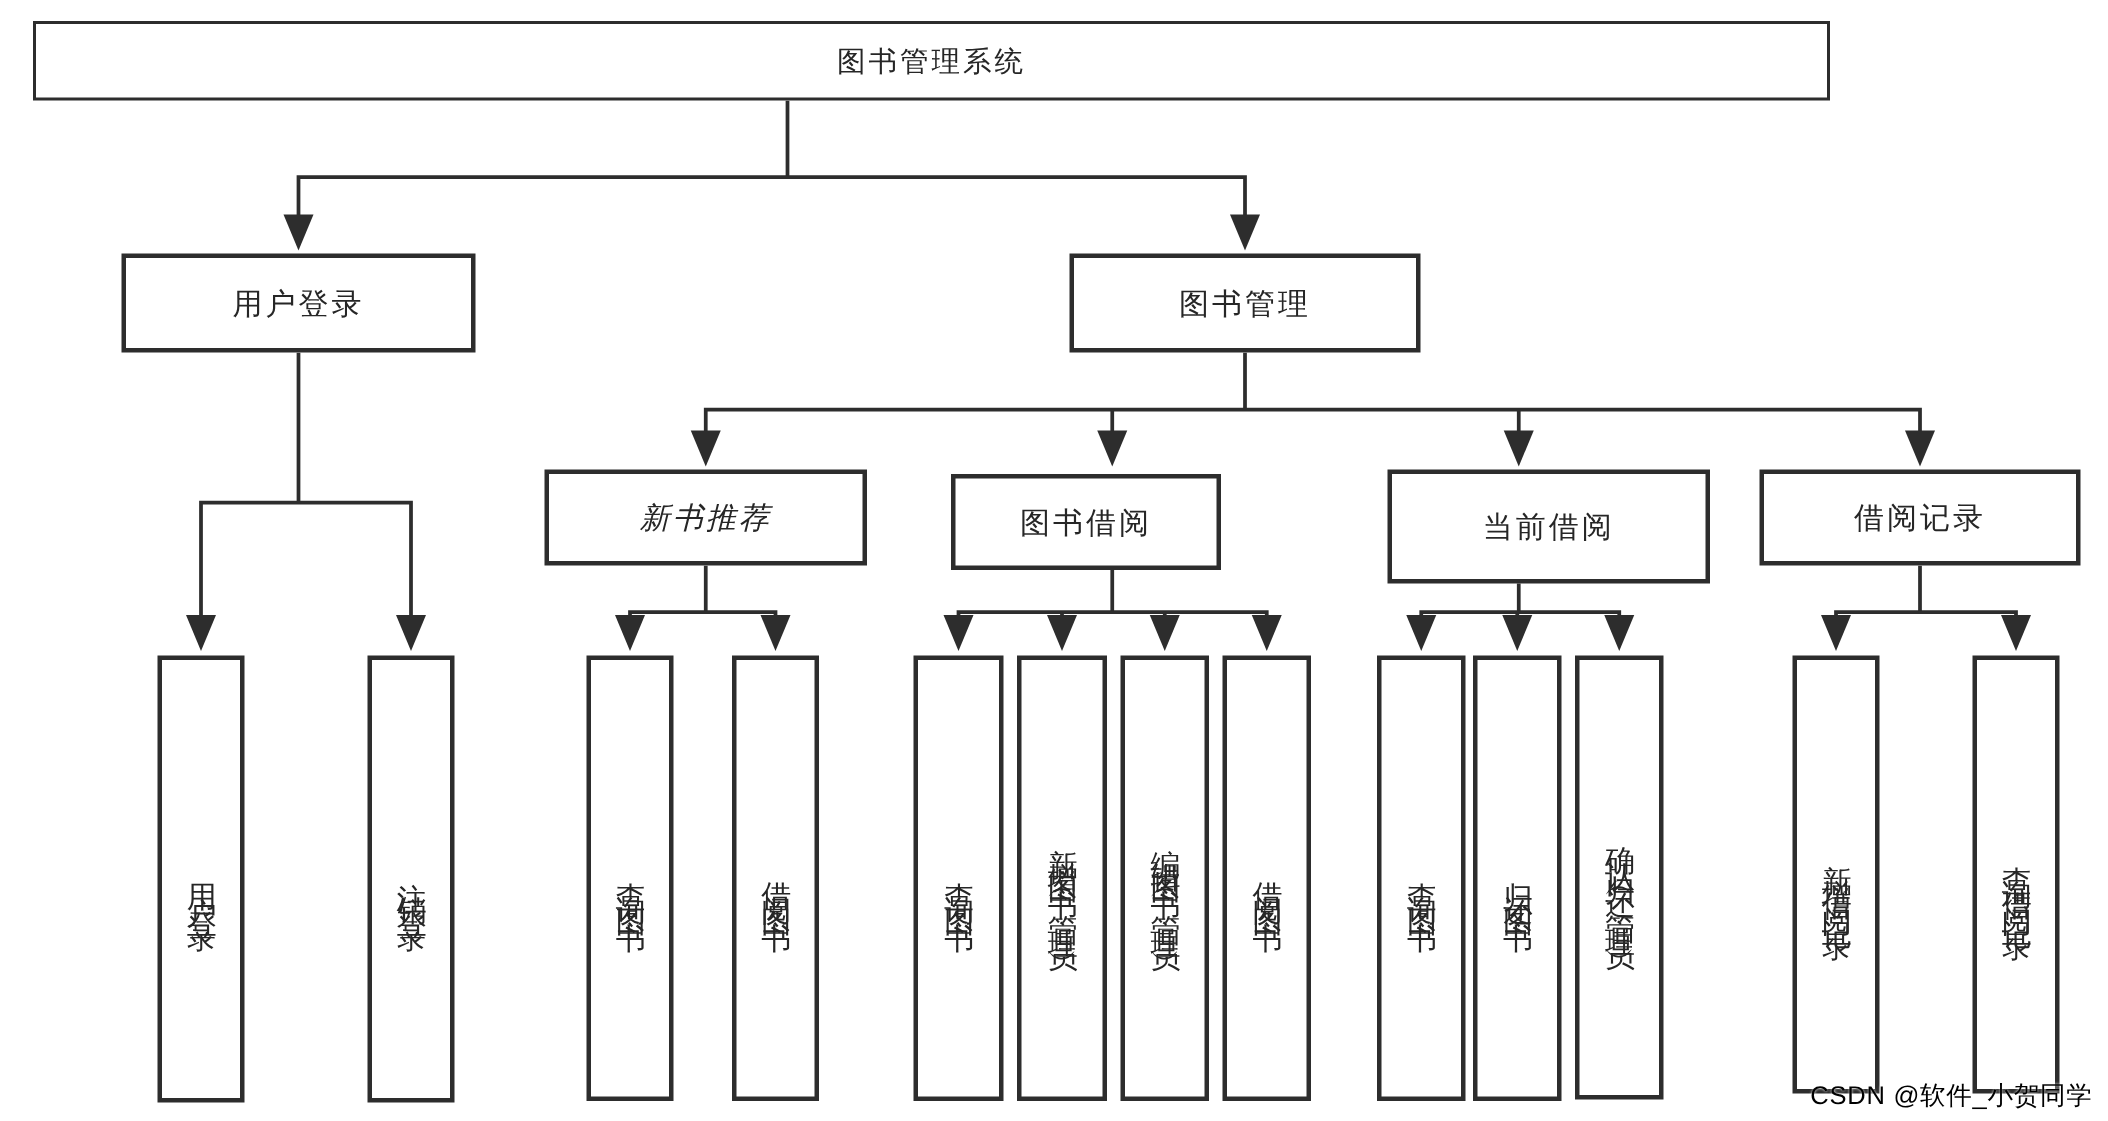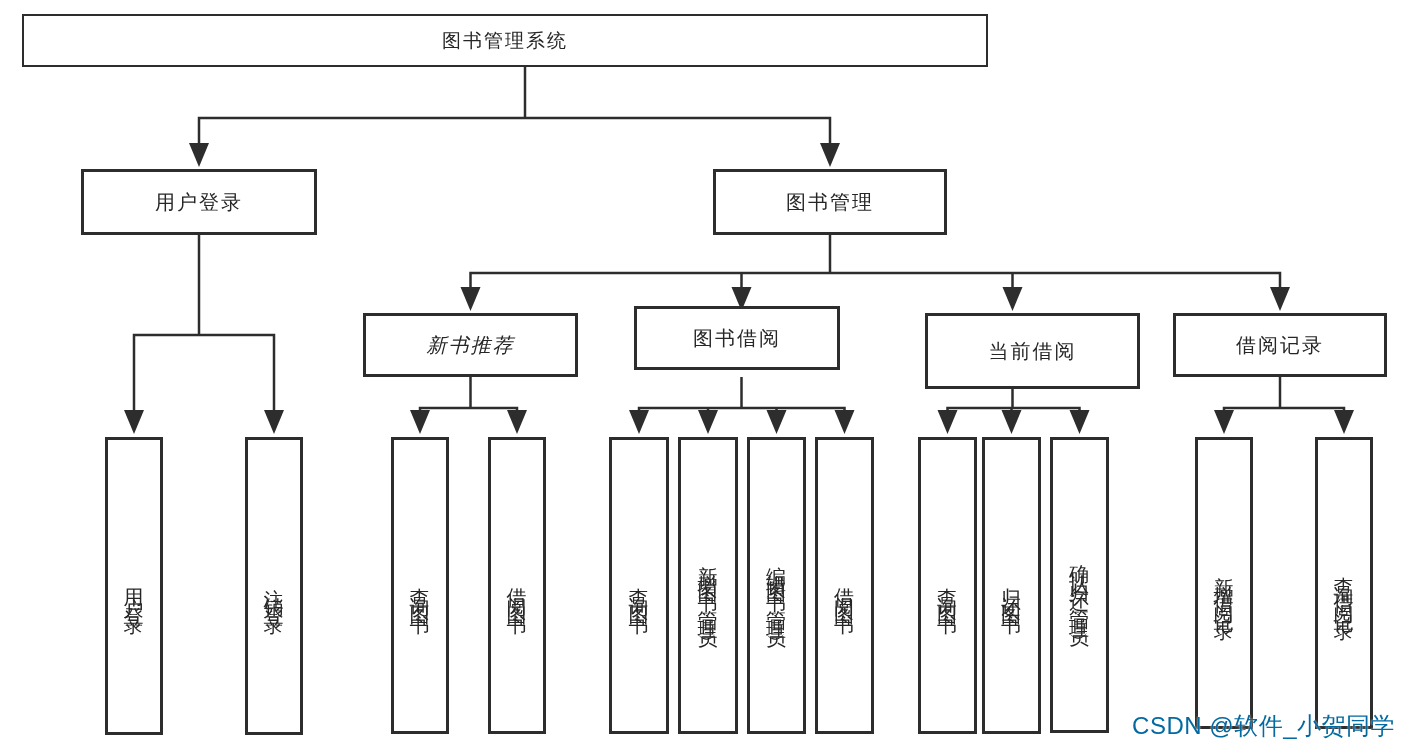--- a/index.html
+++ b/index.html
@@ -25,23 +25,23 @@
   .node.v span {
     writing-mode:vertical-rl;
     font-size:20px;
     line-height:1;
     letter-spacing:9px;
     margin-bottom:-9px;
   }
   .watermark {
     position:absolute;
     right:10px; bottom:5px;
-    font-size:24px;
+    font-size:17px;
     letter-spacing:0.5px;
-    color:#0369a1;
+    color:#000000;
     z-index:3;
     text-shadow:0 0 2px #ffffff;
     white-space:nowrap;
   }
 </style>
 </head>
 <body>
 
 <div id="stage">
 
@@ -90,35 +90,35 @@
       <polygon points="766.5,410 786.5,410 776.5,434"></polygon>
       <polygon points="834.5,410 854.5,410 844.5,434"></polygon>
       <polygon points="937.5,410 957.5,410 947.5,434"></polygon>
       <polygon points="1001.5,410 1021.5,410 1011.5,434"></polygon>
       <polygon points="1069.5,410 1089.5,410 1079.5,434"></polygon>
       <polygon points="1214,410 1234,410 1224,434"></polygon>
       <polygon points="1334,410 1354,410 1344,434"></polygon>
     </g>
   </svg>
 
-  <div class="node h root-box" style="left:22px; top:14px; width:966px; height:53px;">
+  <div class="node h root-box" style="left:22px; top:14px; width:1198px; height:53px;">
     <span>图书管理系统</span>
   </div>
 
   <div class="node h" style="left:81px; top:169px; width:236px; height:66px;">
     <span>用户登录</span>
   </div>
   <div class="node h" style="left:713px; top:169px; width:234px; height:66px;text-align:right;">
     <span>图书管理</span>
   </div>
 
   <div class="node h" style="left:363px; top:313px; width:215px; height:64px;font-style:italic;">
     <span>新书推荐</span>
   </div>
-  <div class="node h" style="left:634px; top:306px; width:206px; height:64px;align-items:center;">
+  <div class="node h" style="left:634px; top:316px; width:180px; height:64px;align-items:center;">
     <span>图书借阅</span>
   </div>
   <div class="node h" style="left:925px; top:313px; width:215px; height:76px;">
     <span>当前借阅</span>
   </div>
   <div class="node h" style="left:1173px; top:313px; width:214px; height:64px;">
     <span>借阅记录</span>
   </div>
 
   <div class="node v" style="left:105px; top:437px; width:58px; height:298px;">

